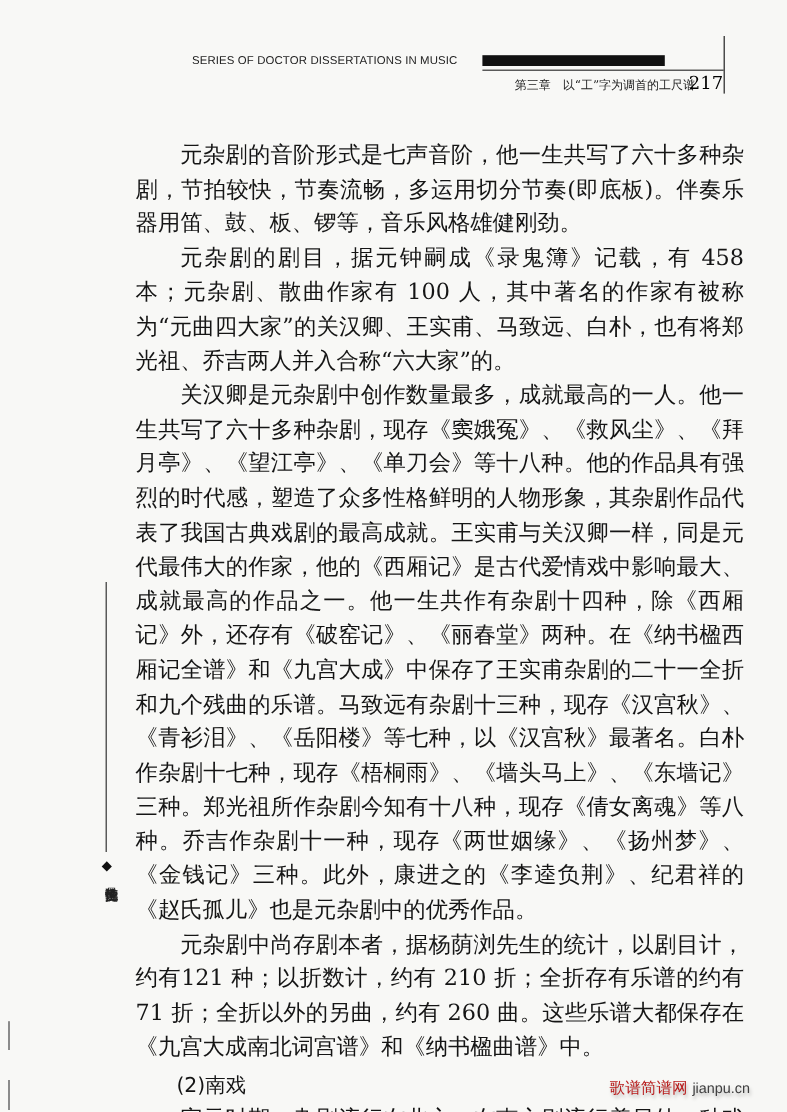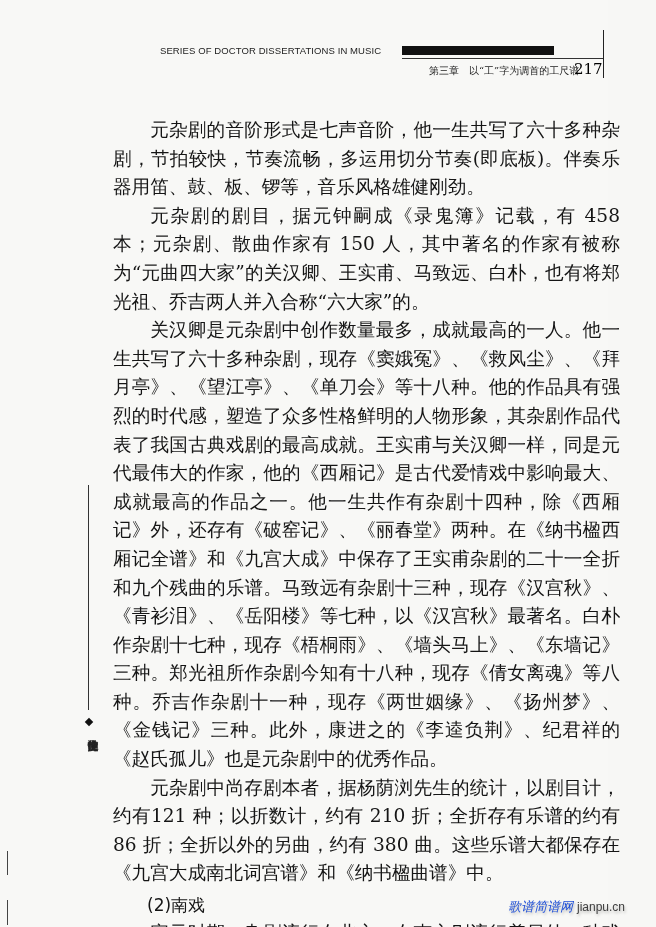--- a/index.html
+++ b/index.html
@@ -135,23 +135,22 @@
   
   .watermark {
     position: absolute;
     left: 508px;
     top: 898px;
     font-size: 13px;
     white-space: nowrap;
     text-shadow: 1px 2px 3px rgba(0,0,0,0.25);
   }
   .watermark .wm-cn {
-    color: #1d4ed8;
+    color: #b91c1c;
     font-family: "DejaVu Serif", serif;
-    font-style: italic;
   }
   .watermark .wm-en {
     color: #404040;
     font-family: Liberation Sans, sans-serif;
     font-size: 12px;
     margin-left: 4px;
   }
 </style>
 </head>
 <body>
@@ -160,23 +159,23 @@
 
   <div class="series-title">SERIES OF DOCTOR DISSERTATIONS IN MUSIC</div>
   <div class="header-bar"></div>
   <div class="header-rule"></div>
   <div class="header-vline"></div>
   <div class="chapter-header">第三章　以“工”字为调首的工尺谱</div>
   <div class="page-number">217</div>
 
   <div class="body-text">
     <p>元杂剧的音阶形式是七声音阶，他一生共写了六十多种杂剧，节拍较快，节奏流畅，多运用切分节奏(即底板)。伴奏乐器用笛、鼓、板、锣等，音乐风格雄健刚劲。</p>
-    <p>元杂剧的剧目，据元钟嗣成《录鬼簿》记载，有 458 本；元杂剧、散曲作家有 150 人，其中著名的作家有被称为“元曲四大家”的关汉卿、王实甫、马致远、白朴，也有将郑光祖、乔吉两人并入合称“六大家”的。</p>
+    <p>元杂剧的剧目，据元钟嗣成《录鬼簿》记载，有 458 本；元杂剧、散曲作家有 100 人，其中著名的作家有被称为“元曲四大家”的关汉卿、王实甫、马致远、白朴，也有将郑光祖、乔吉两人并入合称“六大家”的。</p>
     <p>关汉卿是元杂剧中创作数量最多，成就最高的一人。他一生共写了六十多种杂剧，现存《窦娥冤》、《救风尘》、《拜月亭》、《望江亭》、《单刀会》等十八种。他的作品具有强烈的时代感，塑造了众多性格鲜明的人物形象，其杂剧作品代表了我国古典戏剧的最高成就。王实甫与关汉卿一样，同是元代最伟大的作家，他的《西厢记》是古代爱情戏中影响最大、成就最高的作品之一。他一生共作有杂剧十四种，除《西厢记》外，还存有《破窑记》、《丽春堂》两种。在《纳书楹西厢记全谱》和《九宫大成》中保存了王实甫杂剧的二十一全折和九个残曲的乐谱。马致远有杂剧十三种，现存《汉宫秋》、《青衫泪》、《岳阳楼》等七种，以《汉宫秋》最著名。白朴作杂剧十七种，现存《梧桐雨》、《墙头马上》、《东墙记》三种。郑光祖所作杂剧今知有十八种，现存《倩女离魂》等八种。乔吉作杂剧十一种，现存《两世姻缘》、《扬州梦》、《金钱记》三种。此外，康进之的《李逵负荆》、纪君祥的《赵氏孤儿》也是元杂剧中的优秀作品。</p>
-    <p>元杂剧中尚存剧本者，据杨荫浏先生的统计，以剧目计，约有121 种；以折数计，约有 210 折；全折存有乐谱的约有 86 折；全折以外的另曲，约有 380 曲。这些乐谱大都保存在《九宫大成南北词宫谱》和《纳书楹曲谱》中。</p>
+    <p>元杂剧中尚存剧本者，据杨荫浏先生的统计，以剧目计，约有121 种；以折数计，约有 210 折；全折存有乐谱的约有 71 折；全折以外的另曲，约有 260 曲。这些乐谱大都保存在《九宫大成南北词宫谱》和《纳书楹曲谱》中。</p>
     <p class="section-heading">(2)南戏</p>
     <p>宋元时期，杂剧流行在北方，在南方则流行着另外一种戏曲形式—“南戏”。南戏是南曲戏文的简称，于北宋宣和(1119—</p>
   </div>
 
   <div class="margin-vline"></div>
   <div class="margin-diamond"></div>
   <div class="margin-vertical-text">吴晓萍博士学位论文</div>
 
   <div class="edge-line a"></div>
   <div class="edge-line b"></div>

